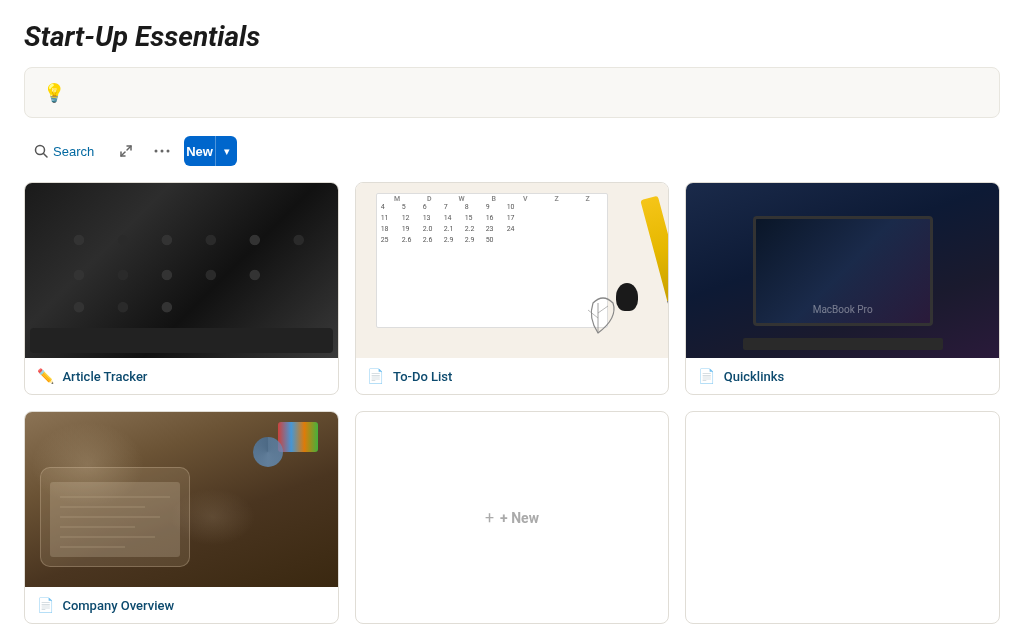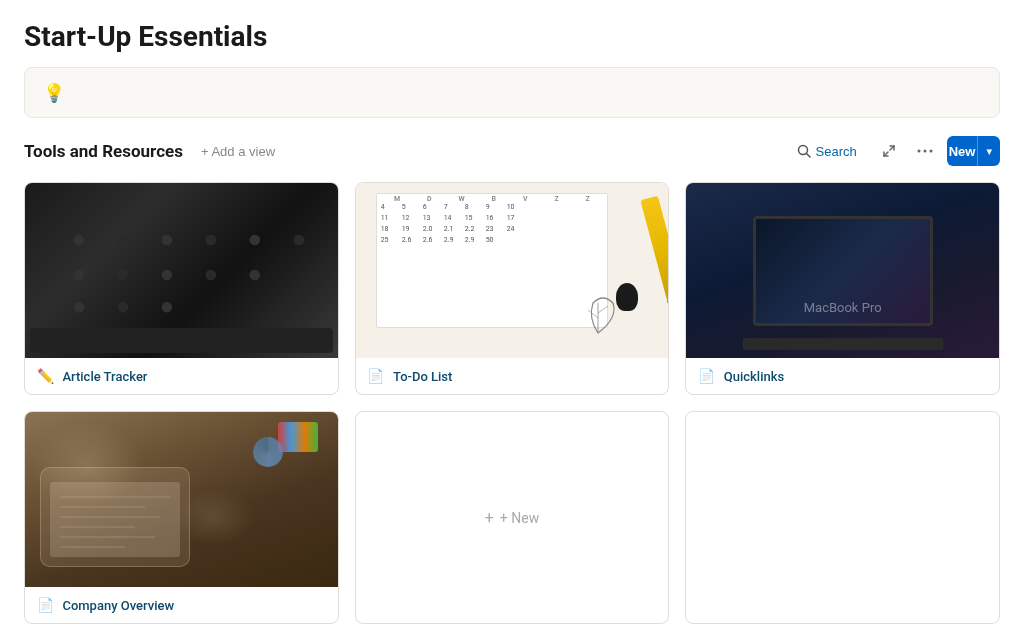--- a/index.html
+++ b/index.html
@@ -12,20 +12,21 @@
       overflow: hidden;
     }
     .page-wrapper {
       padding: 20px 24px 24px 24px;
     }
     .page-title {
       font-size: 28px;
       font-weight: 700;
       color: #1a1a1a;
       margin-bottom: 14px;
+      font-style: italic;
     }
     .banner {
       background: #f9f8f5;
       border: 1px solid #e8e6df;
       border-radius: 8px;
       padding: 14px 18px;
       display: flex;
       align-items: center;
       gap: 10px;
       margin-bottom: 18px;
@@ -337,24 +338,20 @@
 
 <div class="page-wrapper">
 
   <h1 class="page-title">Start-Up Essentials</h1>
 
   <div class="banner">
     <span class="banner-icon">💡</span>
   </div>
 
   <div class="toolbar">
-    <div class="toolbar-left">
-      <span class="section-title">Tools and Resources</span>
-      <button class="add-view-btn">+ Add a view</button>
-    </div>
     <div class="toolbar-right">
       <button class="search-btn">
         <svg width="14" height="14" viewBox="0 0 14 14" fill="none">
           <circle cx="6" cy="6" r="4.5" stroke="#555" stroke-width="1.5"></circle>
           <line x1="9.5" y1="9.5" x2="13" y2="13" stroke="#555" stroke-width="1.5" stroke-linecap="round"></line>
         </svg>
         <span>Search</span>
       </button>
       <button class="icon-btn">
         <svg width="14" height="14" viewBox="0 0 14 14" fill="none">
@@ -443,21 +440,21 @@
       <div class="card-footer">
         <span class="card-icon">📄</span>
         <span class="card-label">To-Do List</span>
       </div>
     </div>
 
     <div class="card">
       <div class="img-laptop">
         <div style="display:flex; flex-direction: column; align-items:center;">
           <div class="laptop-screen">
-            <div style="position:absolute; bottom:8px; left:0; right:0; text-align:center; font-size:13px; color:rgba(255,255,255,0.4);">MacBook Pro</div>
+            <div style="position:absolute; bottom:8px; left:0; right:0; text-align:center; font-size:10px; color:rgba(255,255,255,0.4);">MacBook Pro</div>
           </div>
           <div class="laptop-base"></div>
         </div>
       </div>
       <div class="card-footer">
         <span class="card-icon">📄</span>
         <span class="card-label">Quicklinks</span>
       </div>
     </div>
 
@@ -477,19 +474,19 @@
         </svg>
       </div>
       <div class="card-footer">
         <span class="card-icon">📄</span>
         <span class="card-label">Company Overview</span>
       </div>
     </div>
 
     <div class="card-new">
       <span style="font-size:16px; color:#aaa;">+</span>
-      <span style="color:#aaa; font-size:14px;">+ New</span>
+      <span style="color:#aaa; font-size:14px;font-weight:bold;">+ New</span>
     </div>
 
     <div style="border: 1px solid #e0ddd6; border-radius:8px; background:#fff; min-height:210px;"></div>
 
   </div>
 </div>
 
 </body></html>

